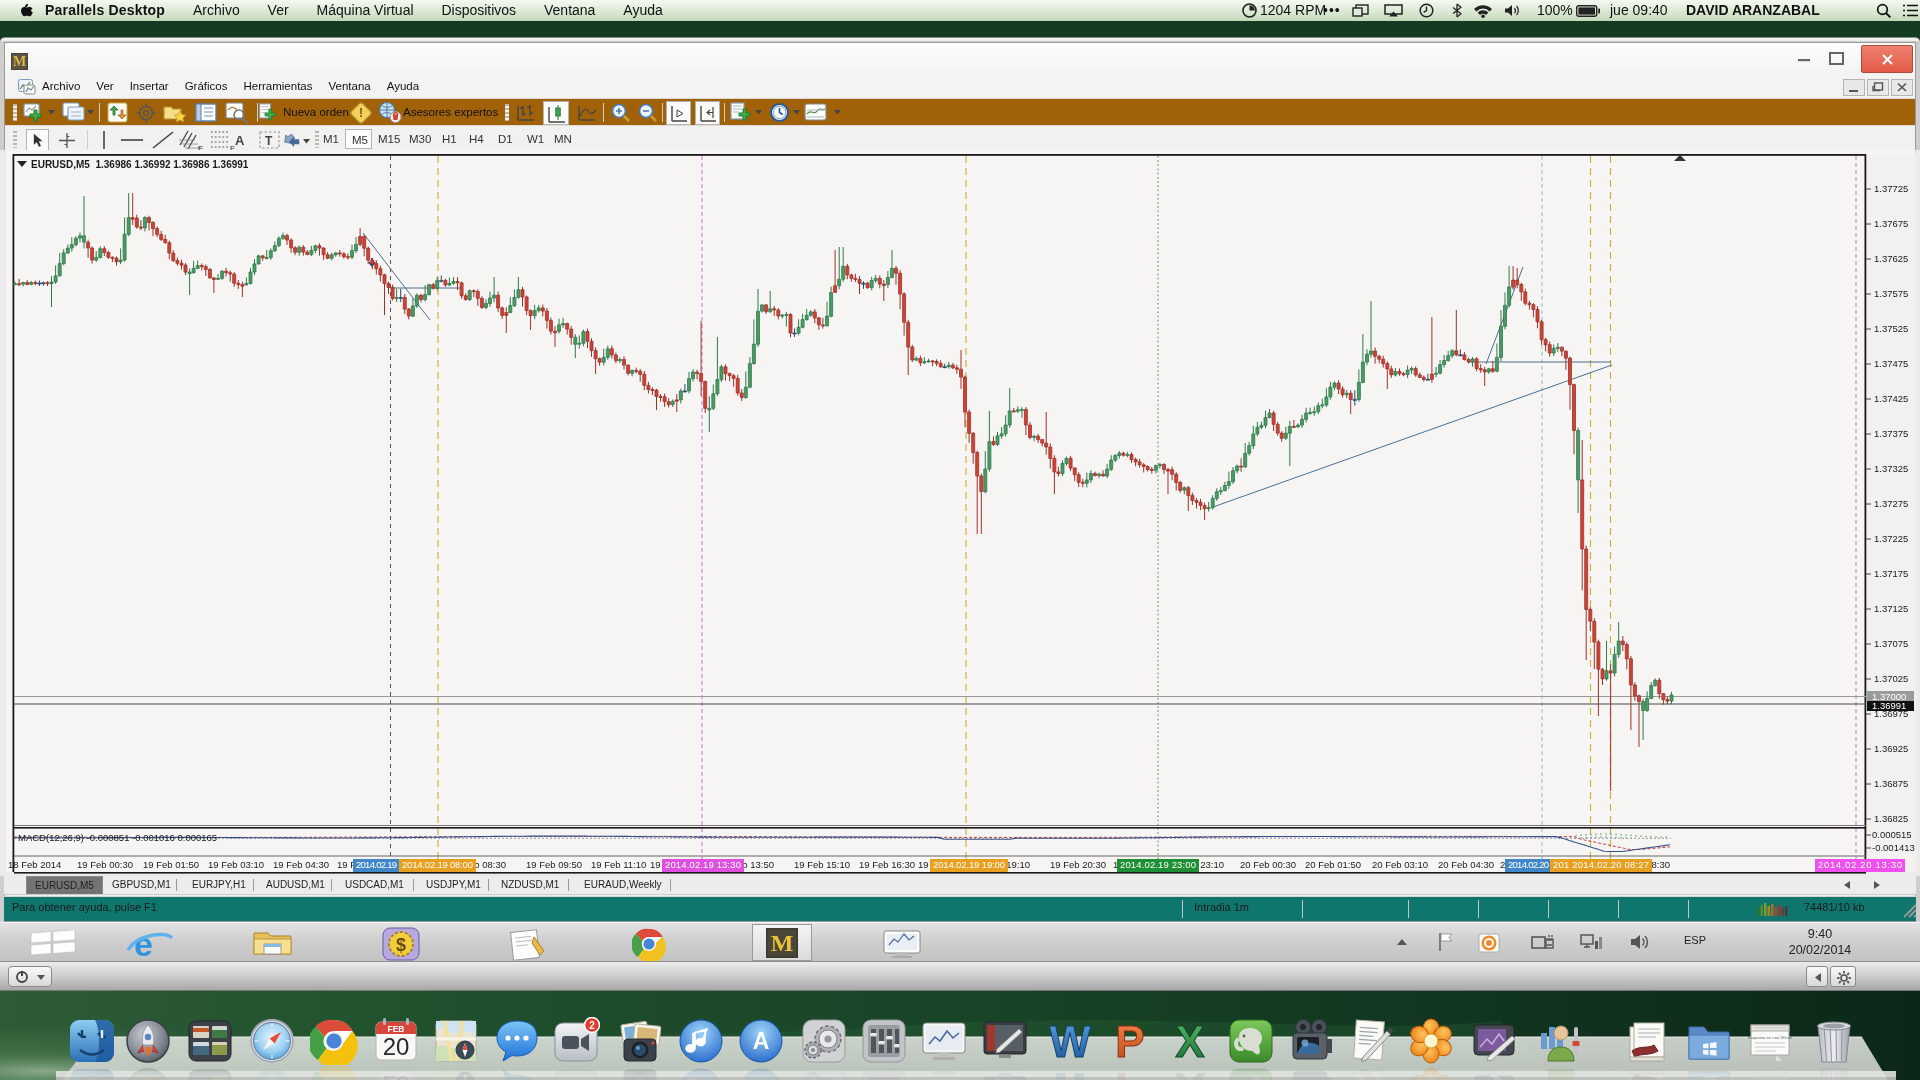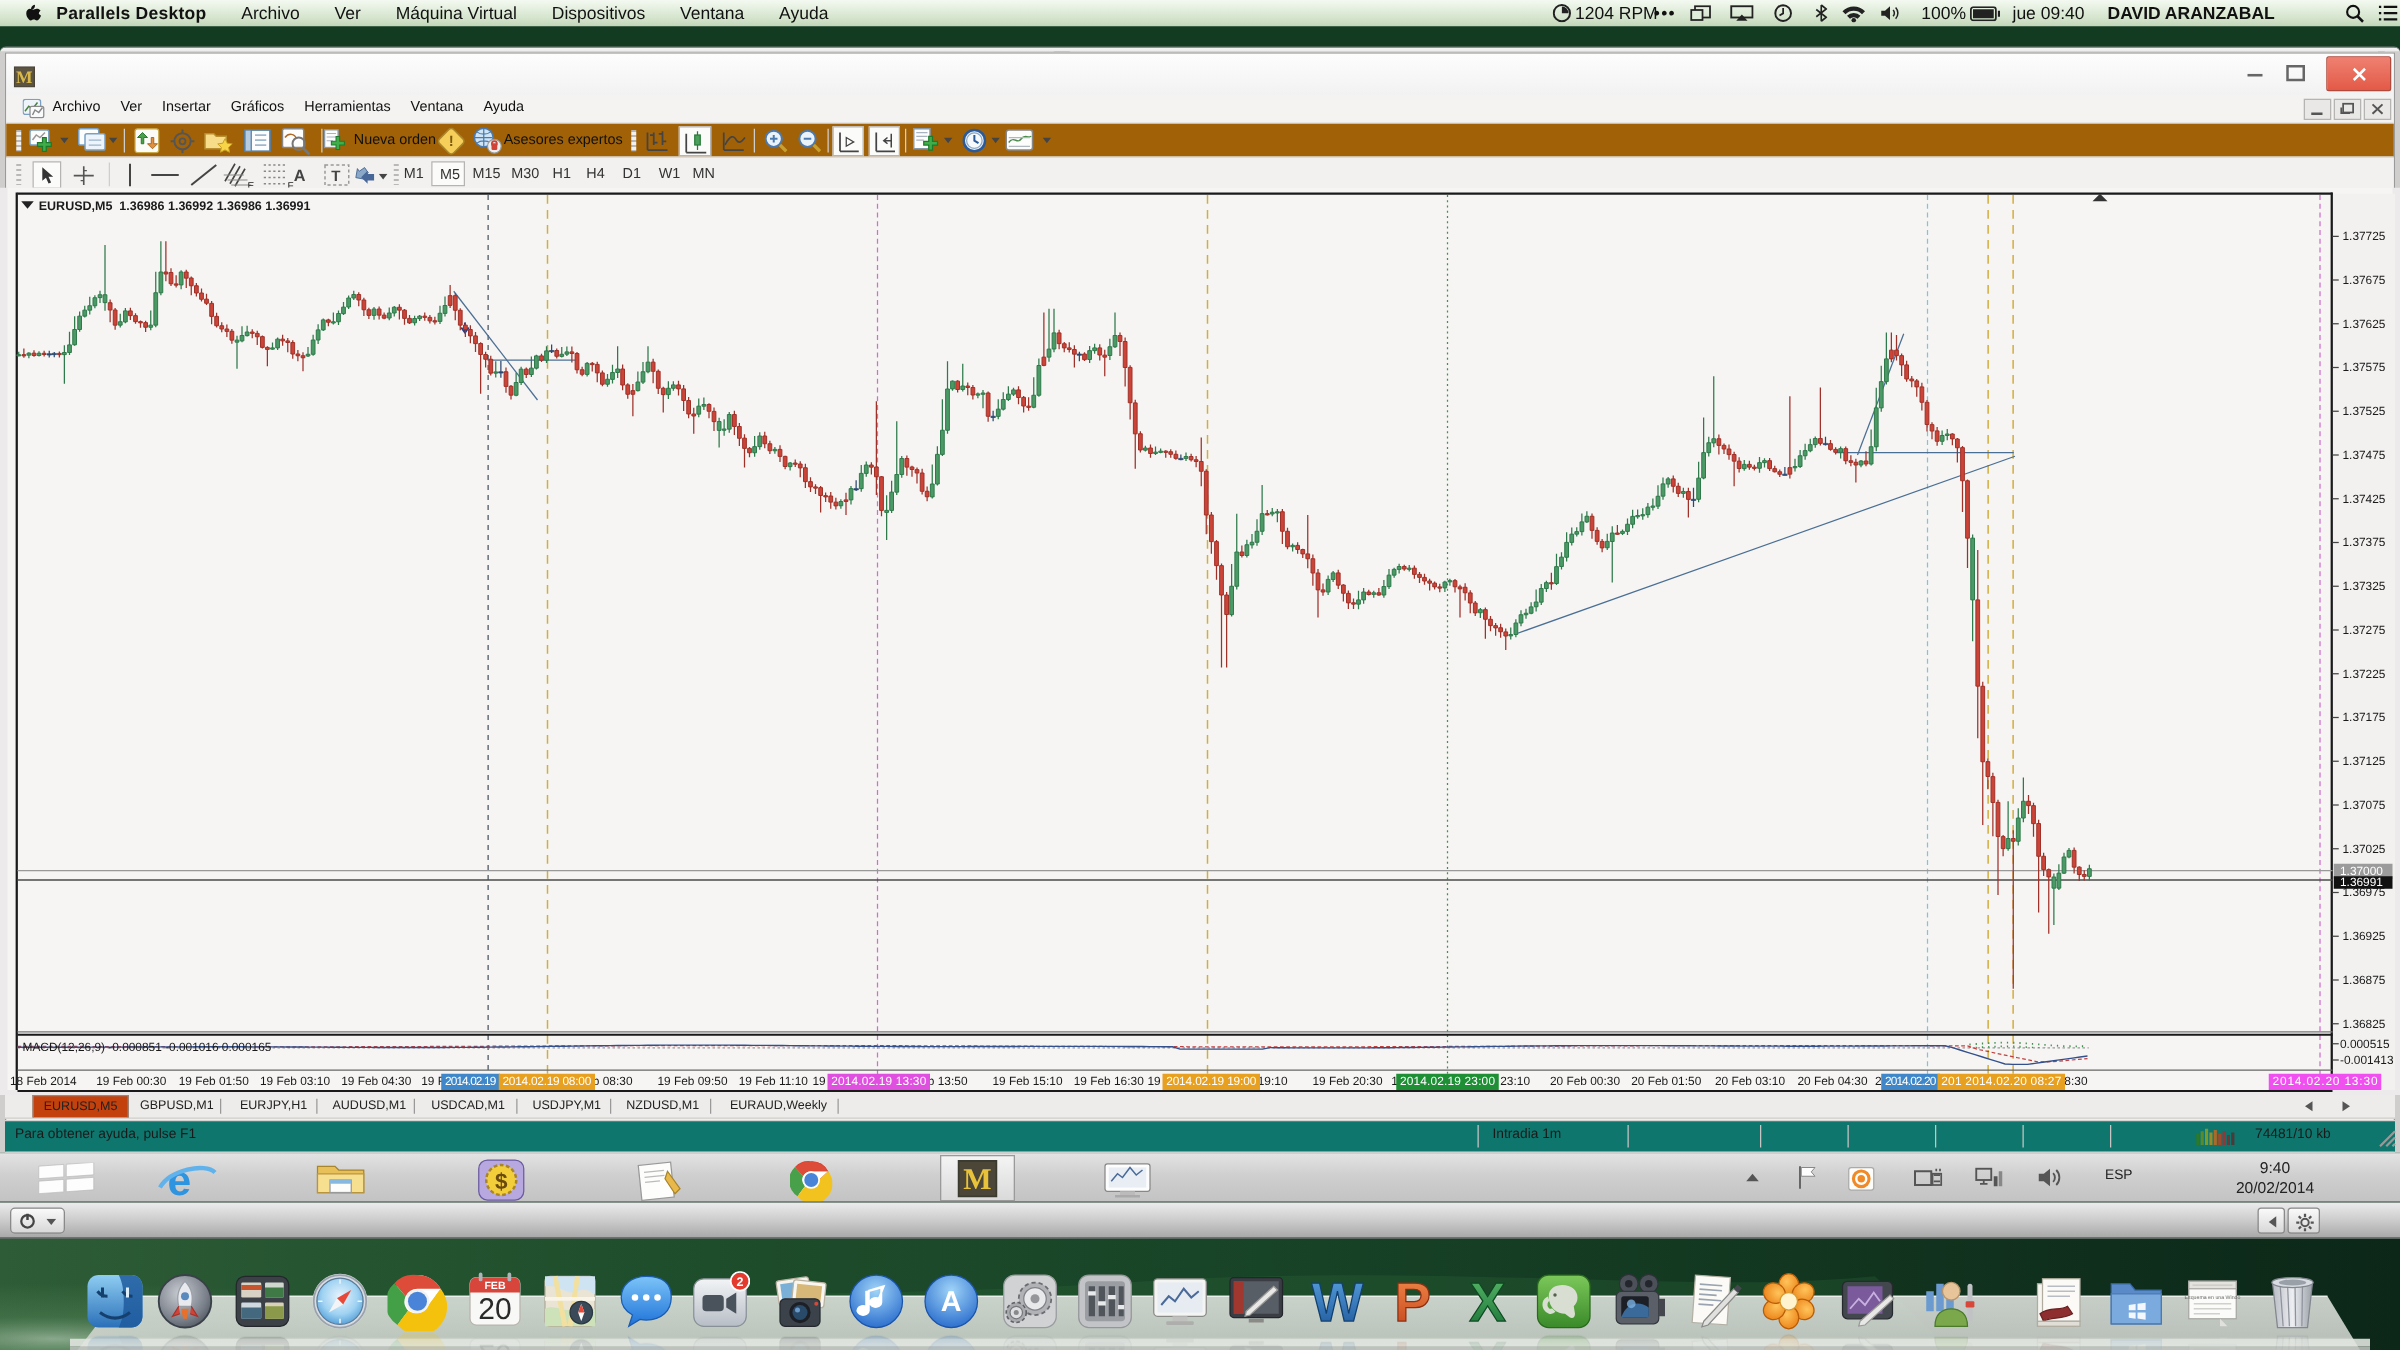--- a/index.html
+++ b/index.html
@@ -24,21 +24,21 @@
 .sep{position:absolute;top:4px;width:1px;height:19px;background:#cfcecb}
 #chart{position:absolute;left:0;top:150px}
 .ax{font:9.5px "Liberation Sans",sans-serif;fill:#1a1a1a}
 .axb{font:9.5px "Liberation Sans",sans-serif;fill:#1a1a1a}
 .axw{font:9.5px "Liberation Sans",sans-serif;fill:#fff}
 .axw2{font:9.5px "Liberation Sans",sans-serif;fill:#fff}
 .lbl{font:bold 10px "Liberation Sans",sans-serif;fill:#1a1a1a}
 #tabs{position:absolute;left:4px;top:876px;width:1912px;height:19px;background:#edecea;font-size:10px;color:#222;
  border-bottom:1px solid #cfcecc}
 .tab{position:absolute;top:0;height:18px;line-height:17px;padding:0 8px}
-.tab.on{background:#c2410c;border:1px solid #8a8a88;border-bottom:none}
+.tab.on{background:#737373;border:1px solid #8a8a88;border-bottom:none}
 .tsep{position:absolute;top:3px;width:1px;height:12px;background:#999}
 #status{position:absolute;left:4px;top:896px;width:1912px;height:25px;background:#0f766e;border-top:1px solid #d5d4d2;
  font-size:11px;color:#1a1a1a}
 .cell{position:absolute;top:3px;width:1px;height:18px;background:#c6c5c3}
 #taskbar{position:absolute;left:0;top:922px;width:1920px;height:39px;
  background:linear-gradient(#e3e3e3,#cfcfcf 45%,#c3c3c3);border-top:1px solid #f5f5f5}
 #pbar-bot{position:absolute;left:0;top:961px;width:1920px;height:30px;
  background:linear-gradient(#ececec,#c9c9c9 55%,#a8a8a8);border-top:1px solid #8f8f8f;border-bottom:1px solid #777}
 #desktop{position:absolute;left:0;top:991px;width:1920px;height:89px;overflow:hidden}
 .di{position:absolute;width:48px;height:48px;top:26px}

